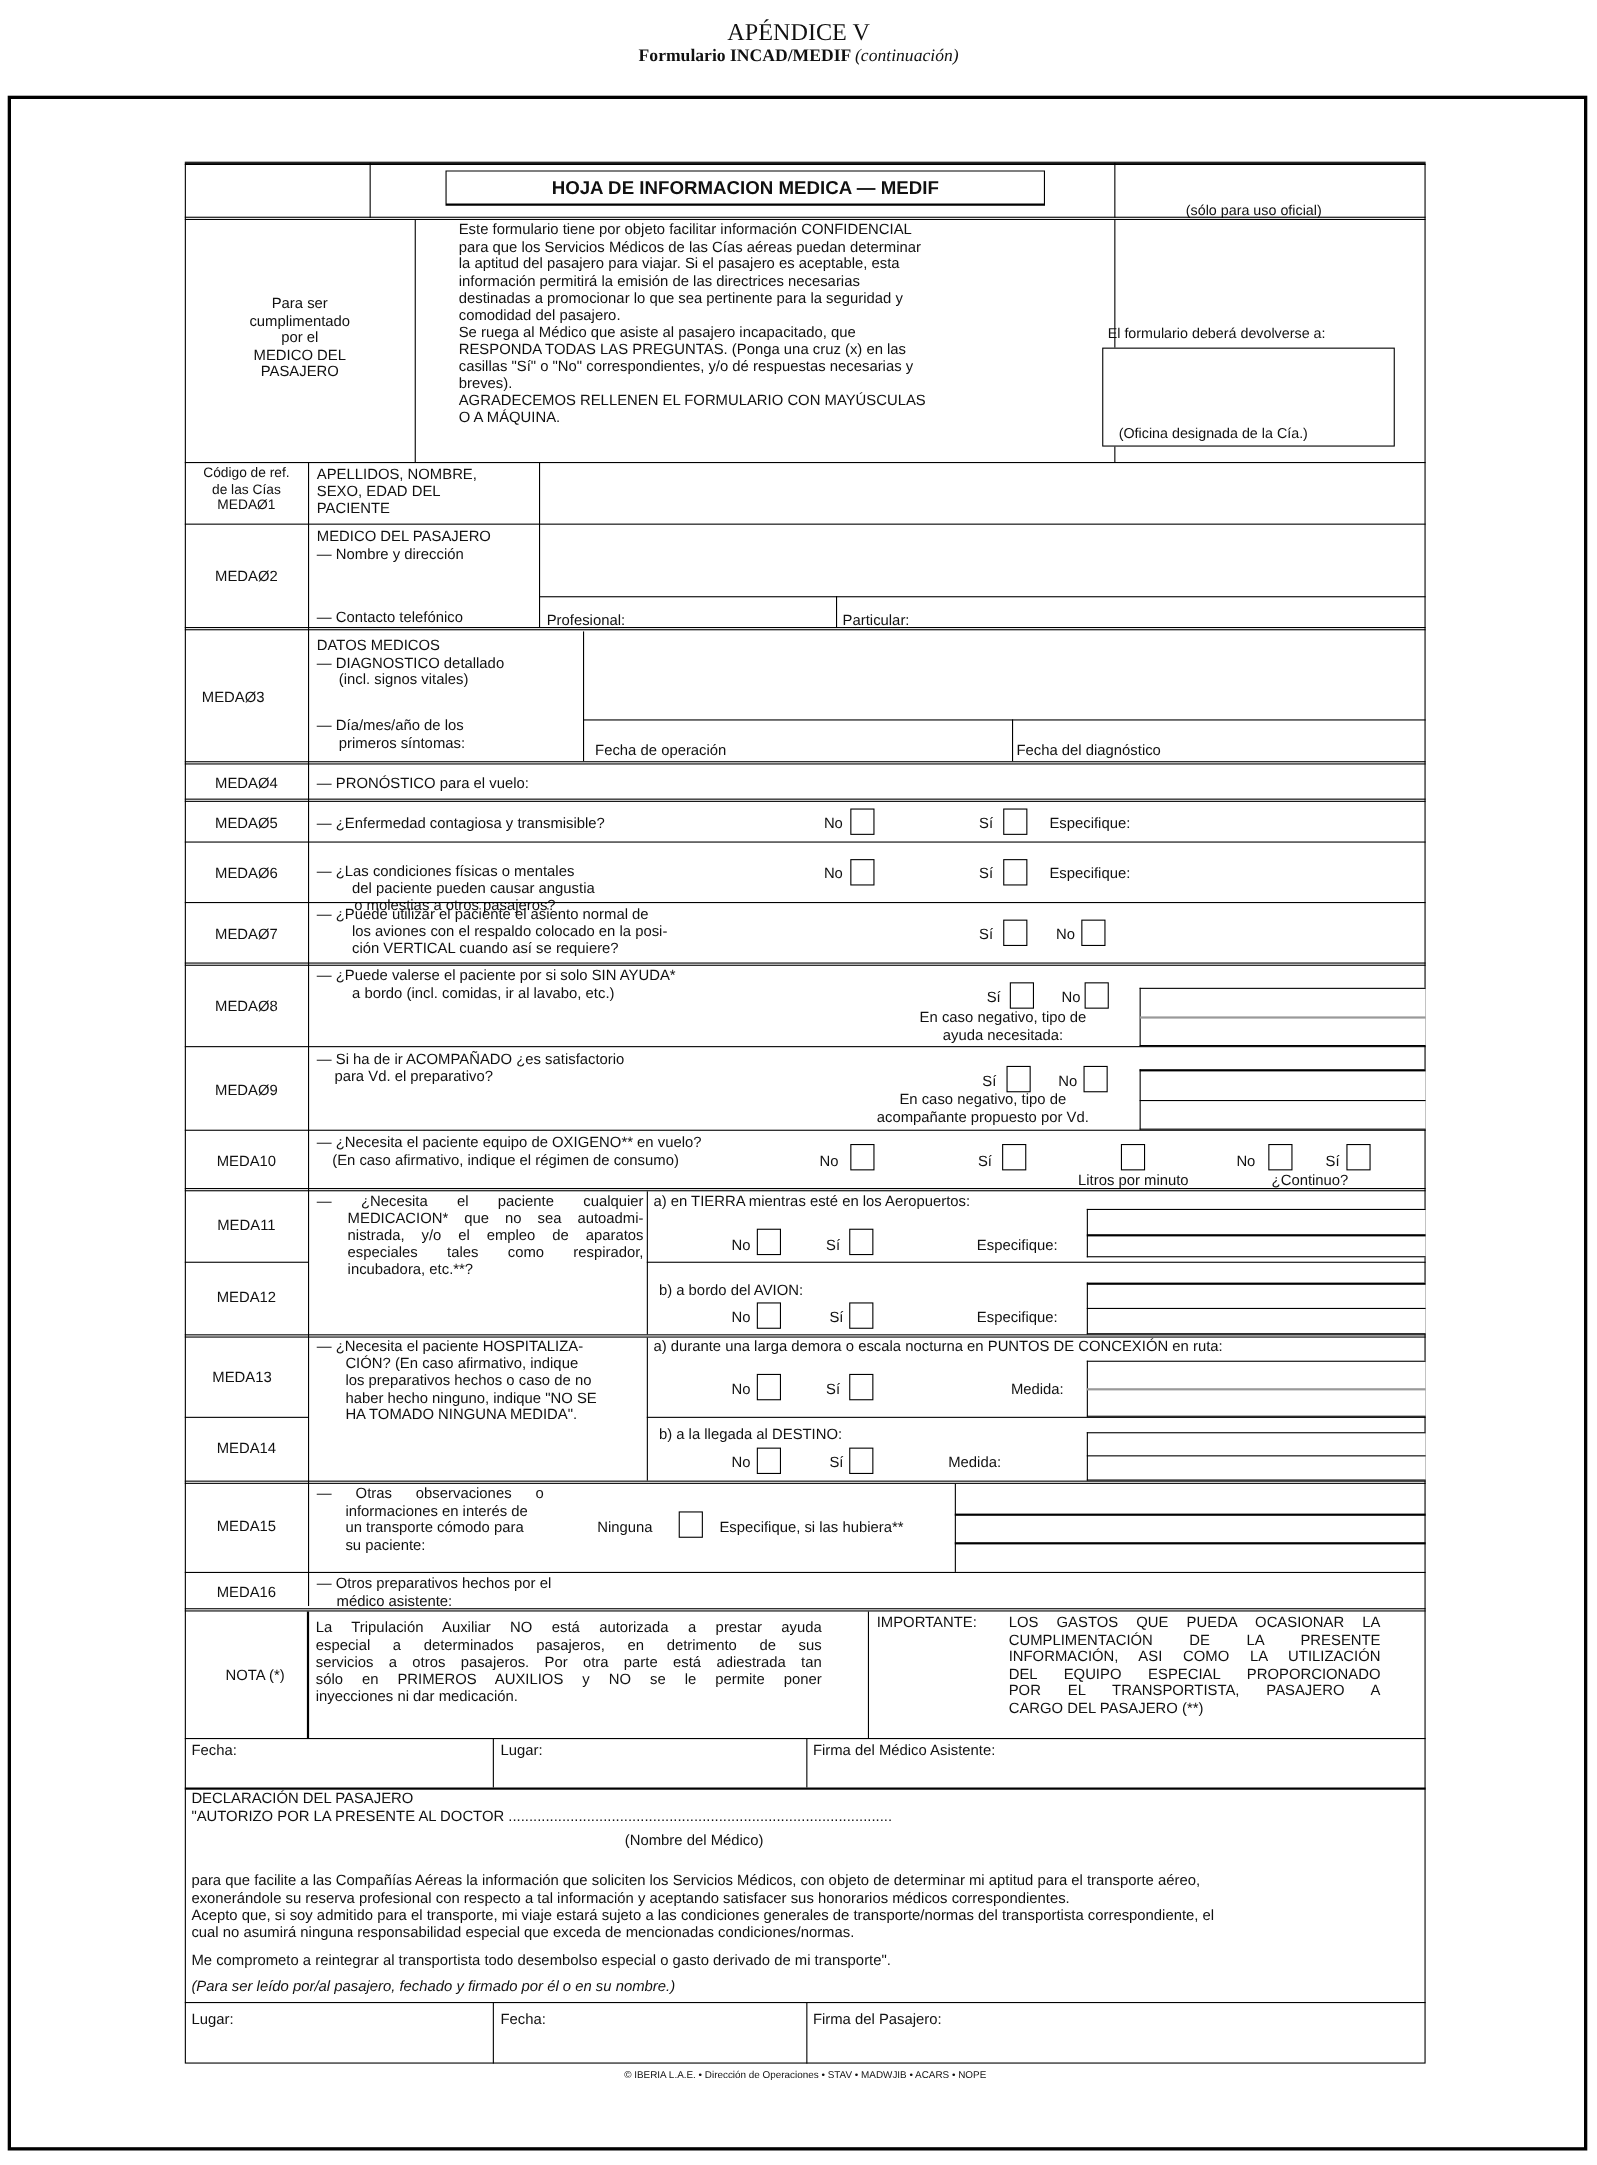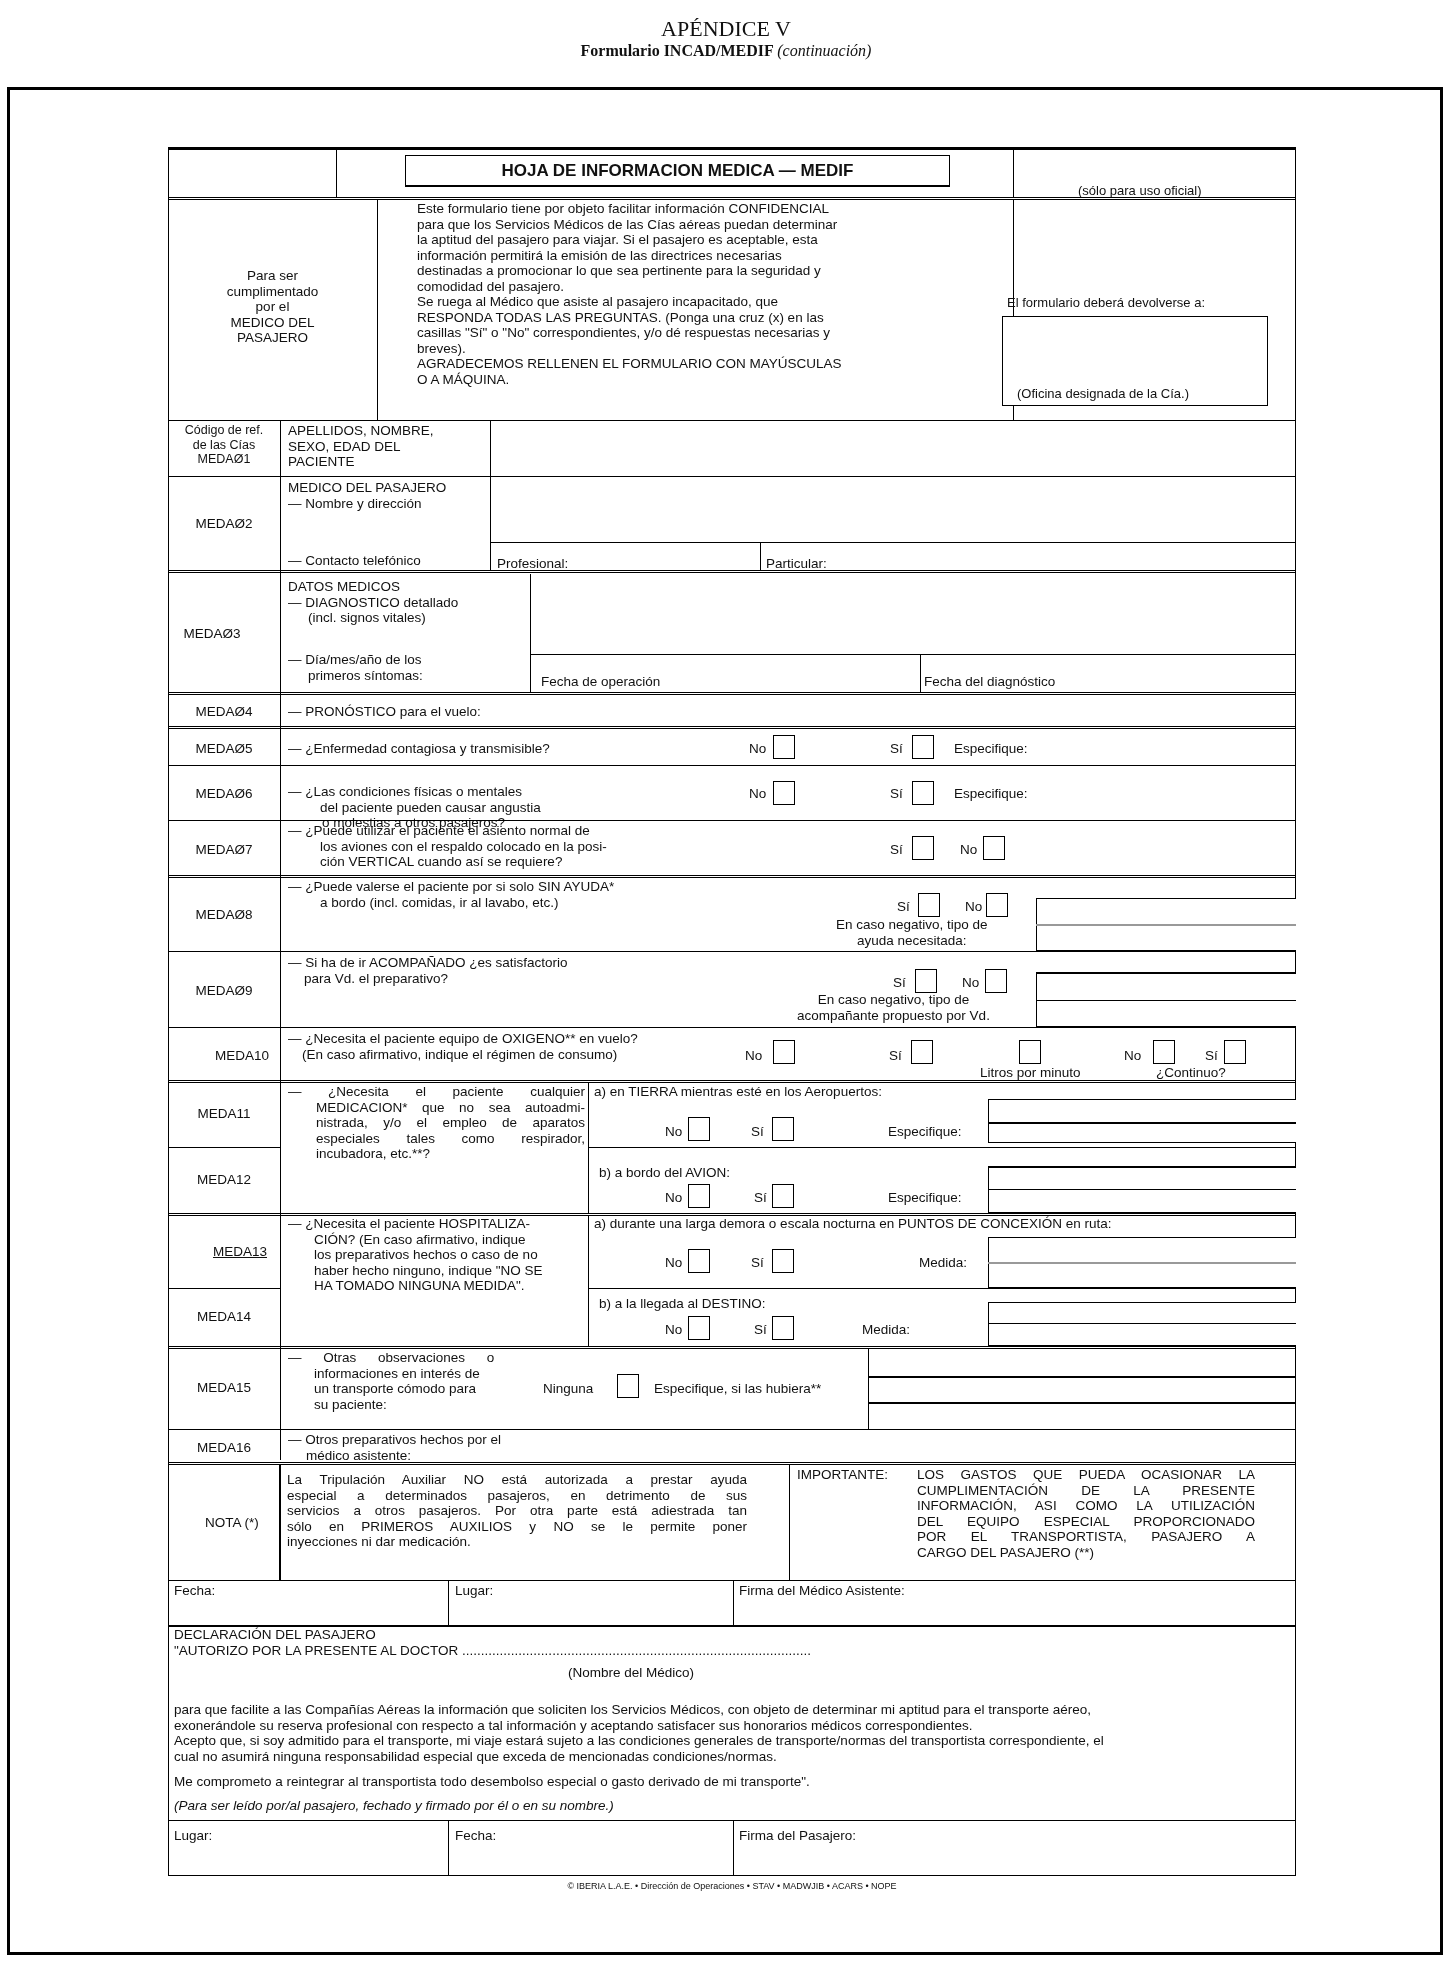--- a/index.html
+++ b/index.html
@@ -174,21 +174,21 @@
 <div class="t" style="left:962px;top:975px;">No</div>
 <div class="box" style="left:985px;top:969px;"></div>
 <div class="t" style="left:797px;top:992px;text-align:center;">
   <div>En caso negativo, tipo de</div>
   <div>acompañante propuesto por Vd.</div>
 </div>
 <div class="fld" style="left:1036px;top:972px;width:260px;height:55px;border-right:none;border-top-width:2px;"></div>
 <div class="hl" style="left:1036px;top:1000px;width:260px;"></div>
 <div class="hl" style="left:168px;top:1027px;width:1128px;"></div>
 
-<div class="t tc" style="left:152px;top:1048px;width:108px;padding-left:36px;">MEDA10</div>
+<div class="t tc" style="left:170px;top:1048px;width:108px;">MEDA10</div>
 <div class="t" style="left:288px;top:1031px;">
   <div>— ¿Necesita el paciente equipo de OXIGENO** en vuelo?</div>
   <div style="padding-left:14px">(En caso afirmativo, indique el régimen de consumo)</div>
 </div>
 <div class="t" style="left:745px;top:1048px;">No</div>
 <div class="box" style="left:773px;top:1040px;"></div>
 <div class="t" style="left:889px;top:1048px;">Sí</div>
 <div class="box" style="left:911px;top:1040px;"></div>
 <div class="box" style="left:1019px;top:1040px;"></div>
 <div class="t" style="left:980px;top:1065px;text-align:center;">Litros por minuto</div>
@@ -225,21 +225,21 @@
 <div class="t" style="left:754px;top:1190px;">Sí</div>
 <div class="box" style="left:772px;top:1184px;"></div>
 <div class="t" style="left:888px;top:1190px;">Especifique:</div>
 <div class="fld" style="left:988px;top:1166px;width:308px;height:47px;border-right:none;border-top-width:2px;"></div>
 <div class="hl" style="left:988px;top:1189px;width:308px;"></div>
 <div class="hl2" style="left:168px;top:1213px;width:1128px;"></div>
 
 <div class="vl" style="left:588px;top:1216px;height:130px;"></div>
 <div class="hl" style="left:168px;top:1288px;width:112px;"></div>
 <div class="hl" style="left:588px;top:1288px;width:708px;"></div>
-<div class="t tc" style="left:186px;top:1244px;width:108px;text-decoration:underline;">MEDA13</div>
+<div class="t tc" style="left:166px;top:1244px;width:108px;">MEDA13</div>
 <div class="t tc" style="left:170px;top:1309px;width:108px;">MEDA14</div>
 <div class="t" style="left:288px;top:1216px;">
   <div>— ¿Necesita el paciente HOSPITALIZA-</div>
   <div style="padding-left:26px">CIÓN? (En caso afirmativo, indique</div>
   <div style="padding-left:26px">los preparativos hechos o caso de no</div>
   <div style="padding-left:26px">haber hecho ninguno, indique "NO SE</div>
   <div style="padding-left:26px">HA TOMADO NINGUNA MEDIDA".</div>
 </div>
 <div class="t" style="left:594px;top:1216px;">a) durante una larga demora o escala nocturna en PUNTOS DE CONCEXIÓN en ruta:</div>
 <div class="t" style="left:665px;top:1255px;">No</div>

